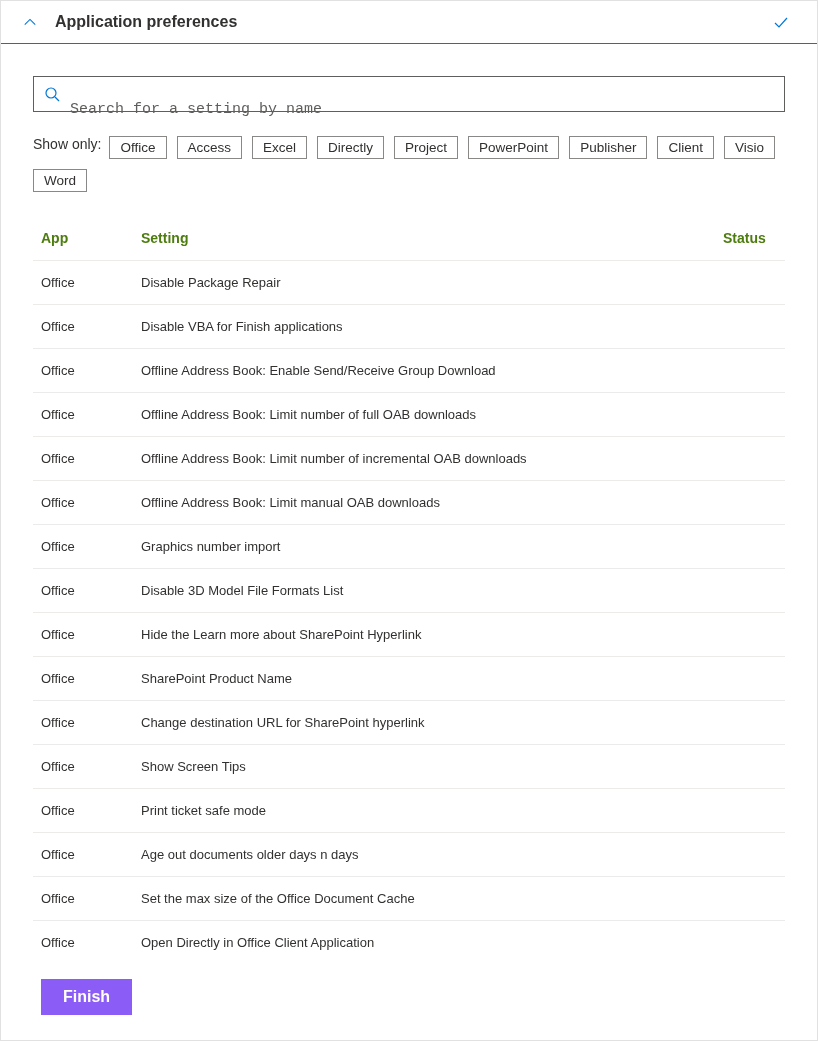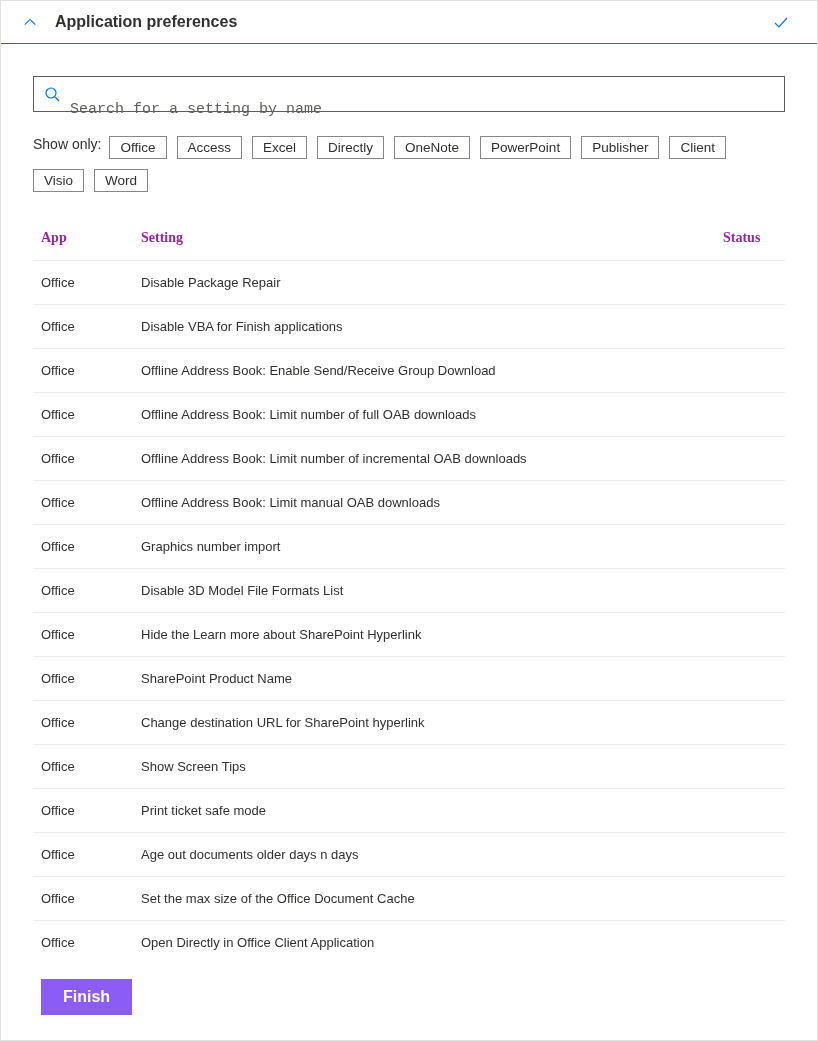--- a/index.html
+++ b/index.html
@@ -114,22 +114,21 @@
     table {
       width: 100%;
       border-collapse: collapse;
     }
     thead th {
       text-align: left;
       font-weight: 600;
       font-size: 14px;
       padding: 14px 8px 14px 8px;
       border-bottom: 1px solid #edebe9;
-      color: #a21caf;
-      font-family: Liberation Serif, serif;
+      color: #4d7c0f;
     }
     thead th:first-child {
       width: 100px;
     }
     thead th:last-child {
       width: 70px;
     }
     tbody td {
       padding: 14px 8px;
       border-bottom: 1px solid #edebe9;
@@ -183,21 +182,21 @@
     </span>
     <input type="text" class="search-input" placeholder="Search for a setting by name" style="">
   </div>
 
   <div class="filter-row">
     <span class="filter-label">Show only:</span>
     <button class="filter-btn">Office</button>
     <button class="filter-btn">Access</button>
     <button class="filter-btn">Excel</button>
     <button class="filter-btn">Directly</button>
-    <button class="filter-btn">OneNote</button>
+    <button class="filter-btn">Project</button>
     <button class="filter-btn">PowerPoint</button>
     <button class="filter-btn">Publisher</button>
     <button class="filter-btn">Client</button>
     <button class="filter-btn">Visio</button>
     <button class="filter-btn">Word</button>
   </div>
 
   <div class="table-container">
     <table>
       <thead>

